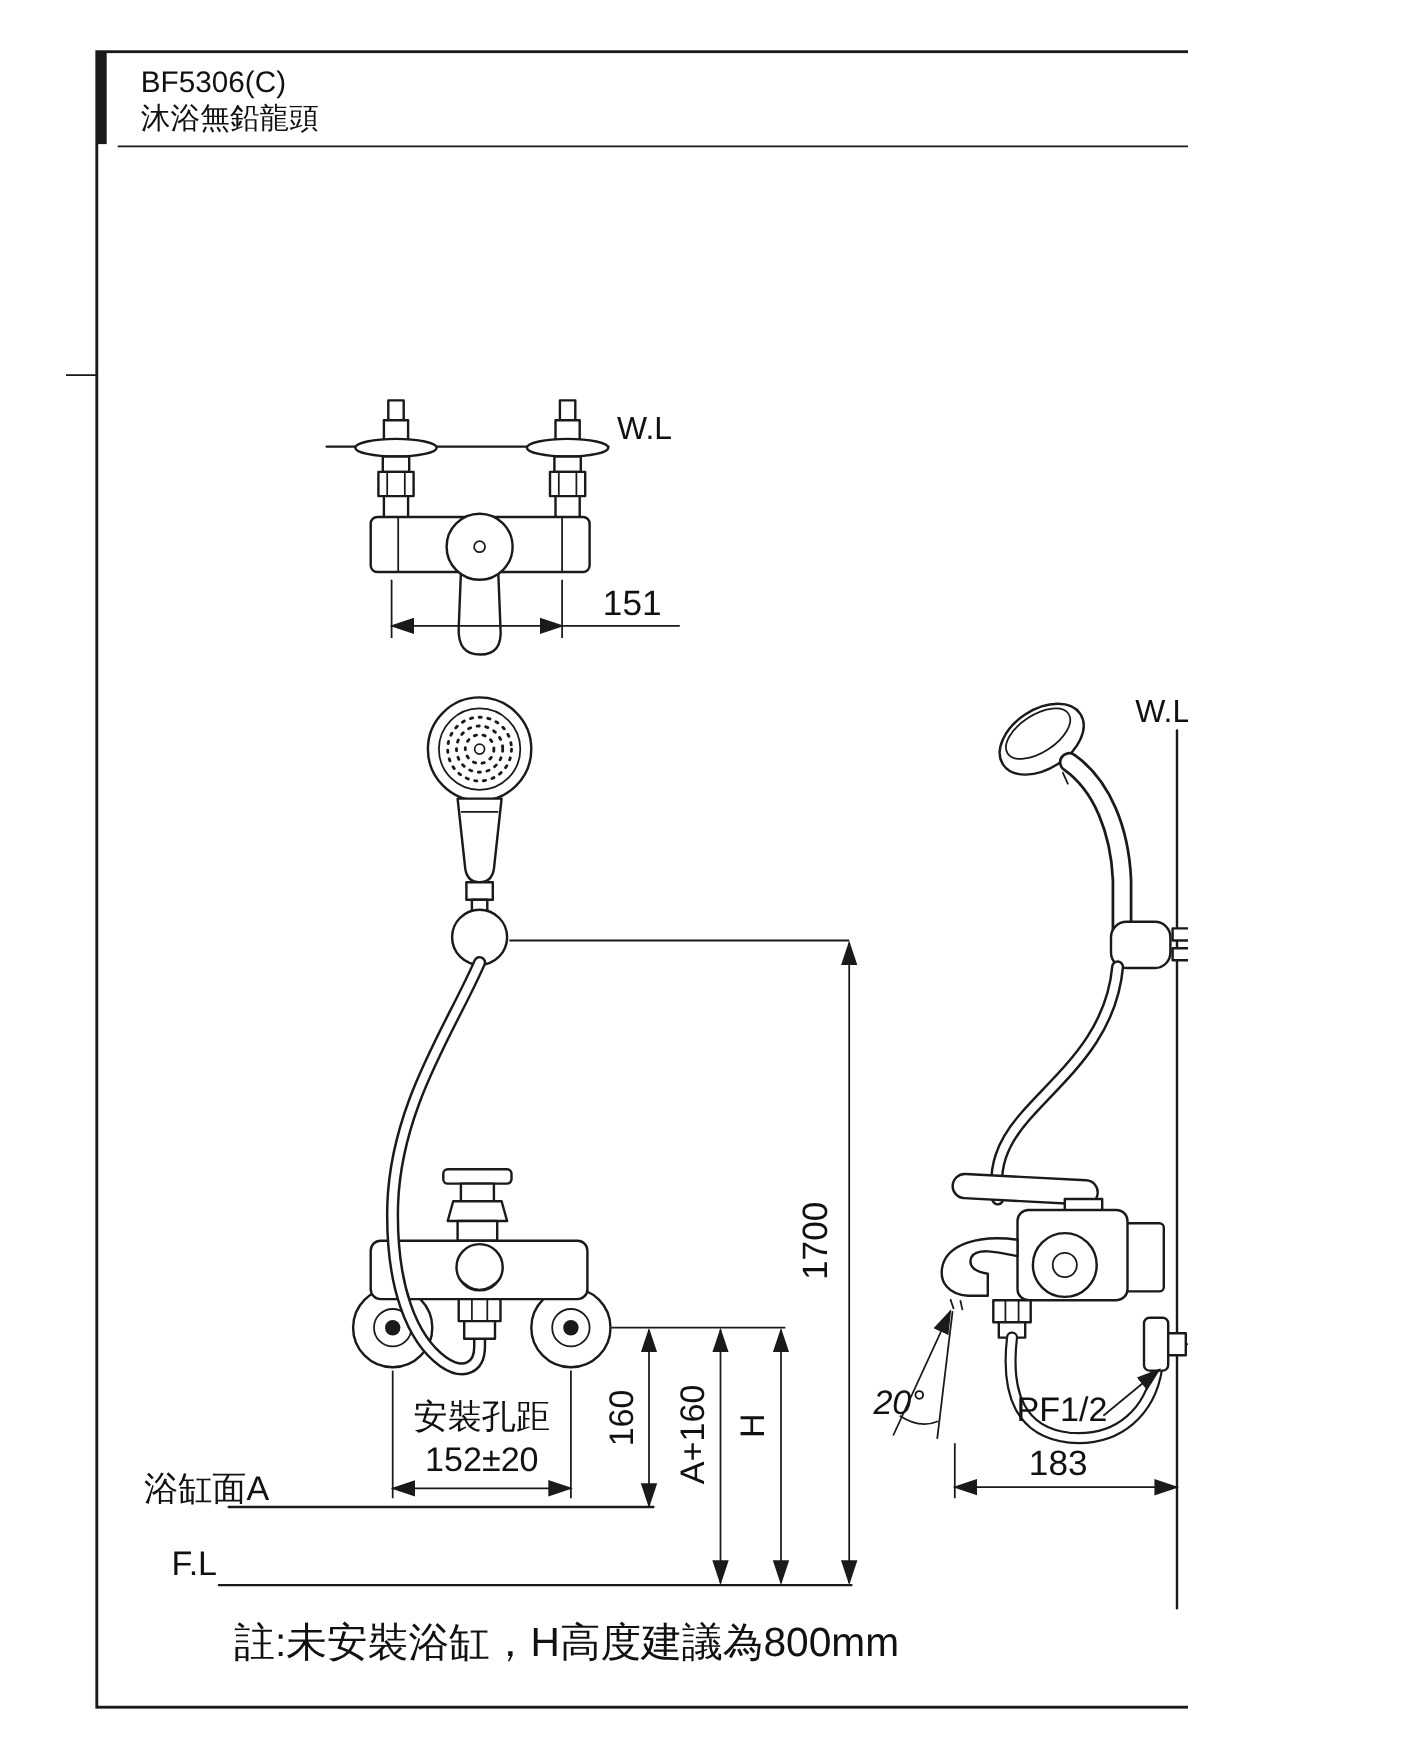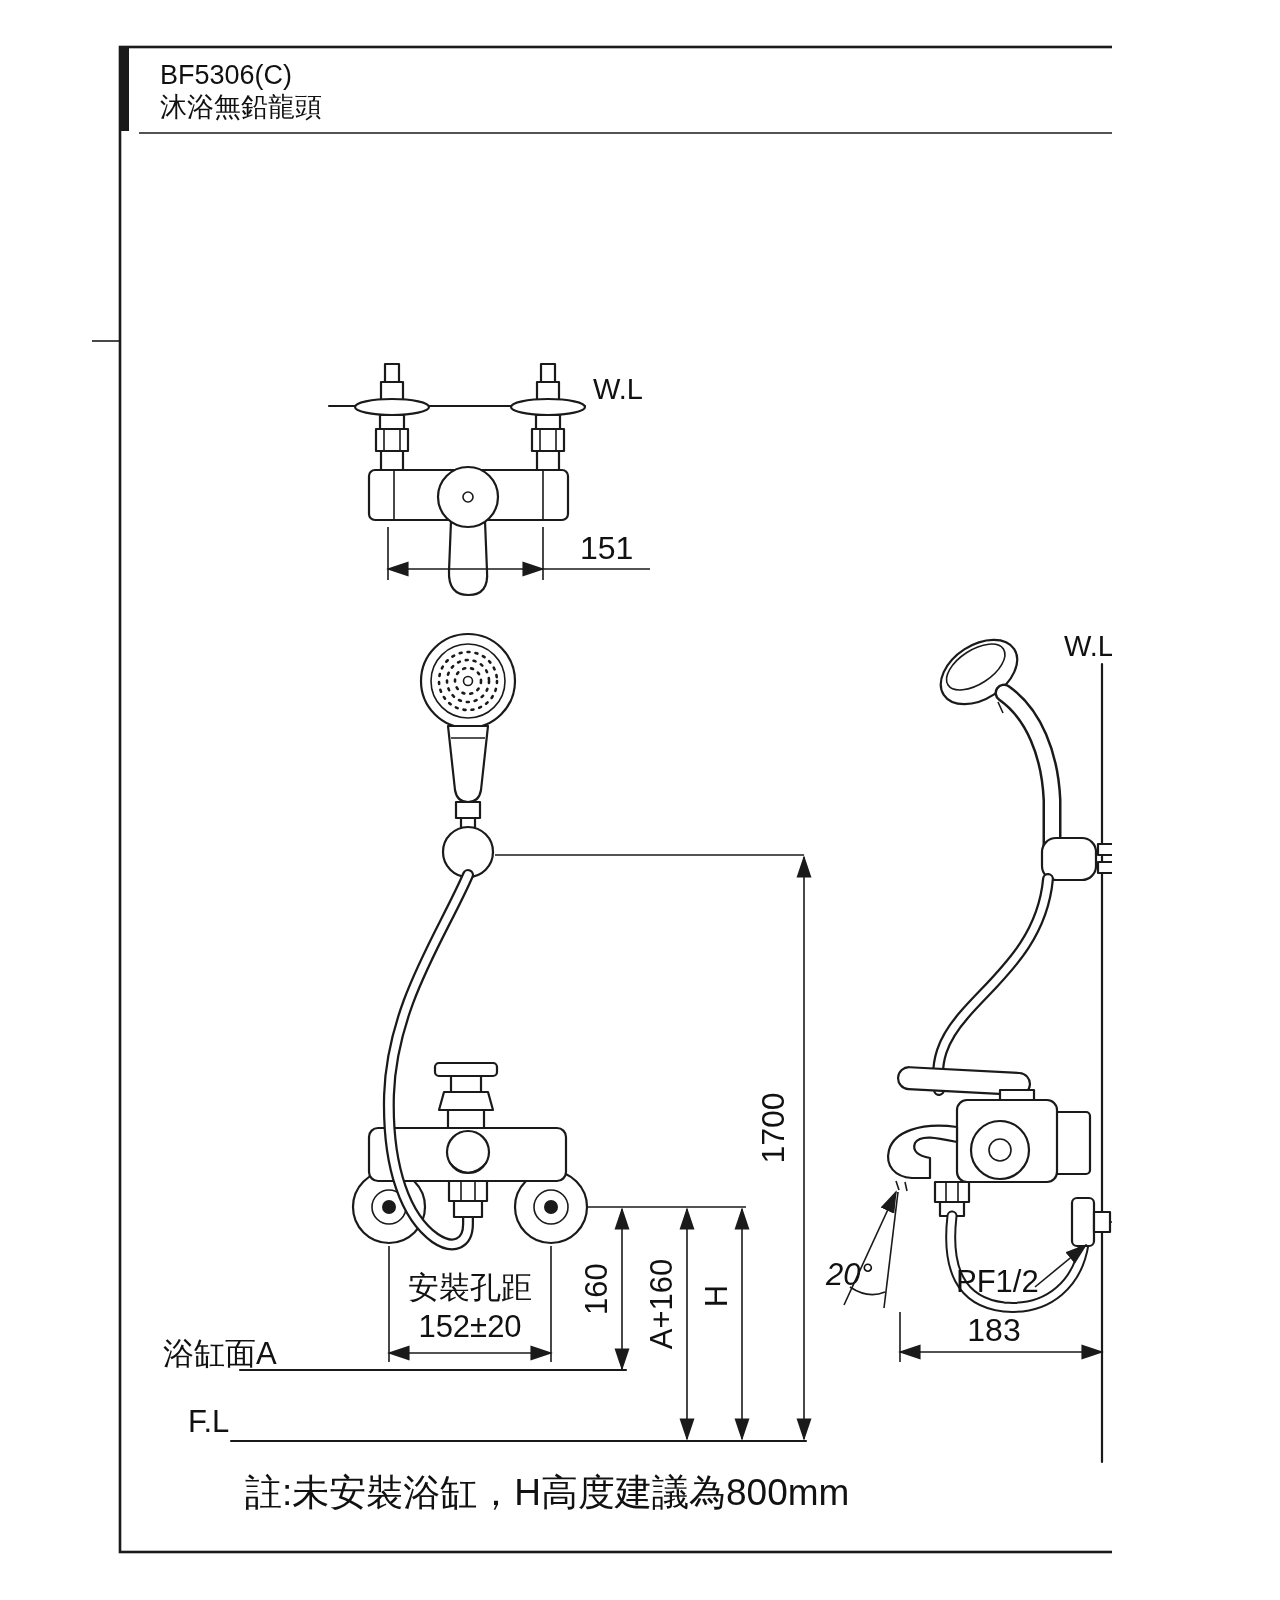--- a/index.html
+++ b/index.html
@@ -1,17 +1,17 @@
 <!DOCTYPE html>
 <html><head>
 <meta charset="utf-8">
 <style>
   html,body{margin:0;padding:0;background:#ffffff;}
   .page{position:relative;width:1080px;height:1600px;background:#fff;overflow:hidden;
-        font-family:"Liberation Sans", sans-serif;padding-left:32px;}
+        font-family:"Liberation Sans", sans-serif;}
   svg{display:block;}
   .ln{stroke:#1a1a1a;fill:none;stroke-width:2.2;stroke-linecap:round;stroke-linejoin:round;}
   .thin{stroke:#1a1a1a;fill:none;stroke-width:1.6;}
   .fillw{fill:#ffffff;stroke:#1a1a1a;stroke-width:2.2;stroke-linejoin:round;}
   .dim{stroke:#1a1a1a;fill:none;stroke-width:1.6;}
   .hoseO{stroke:#1a1a1a;fill:none;stroke-linecap:round;}
   .hoseI{stroke:#ffffff;fill:none;stroke-linecap:round;}
   text{fill:#111111;font-family:"Liberation Sans", sans-serif;}
   .t29{font-size:29px;} .t31{font-size:31px;} .t32{font-size:32px;}
   .t27{font-size:27px;} .t37{font-size:37px;}

